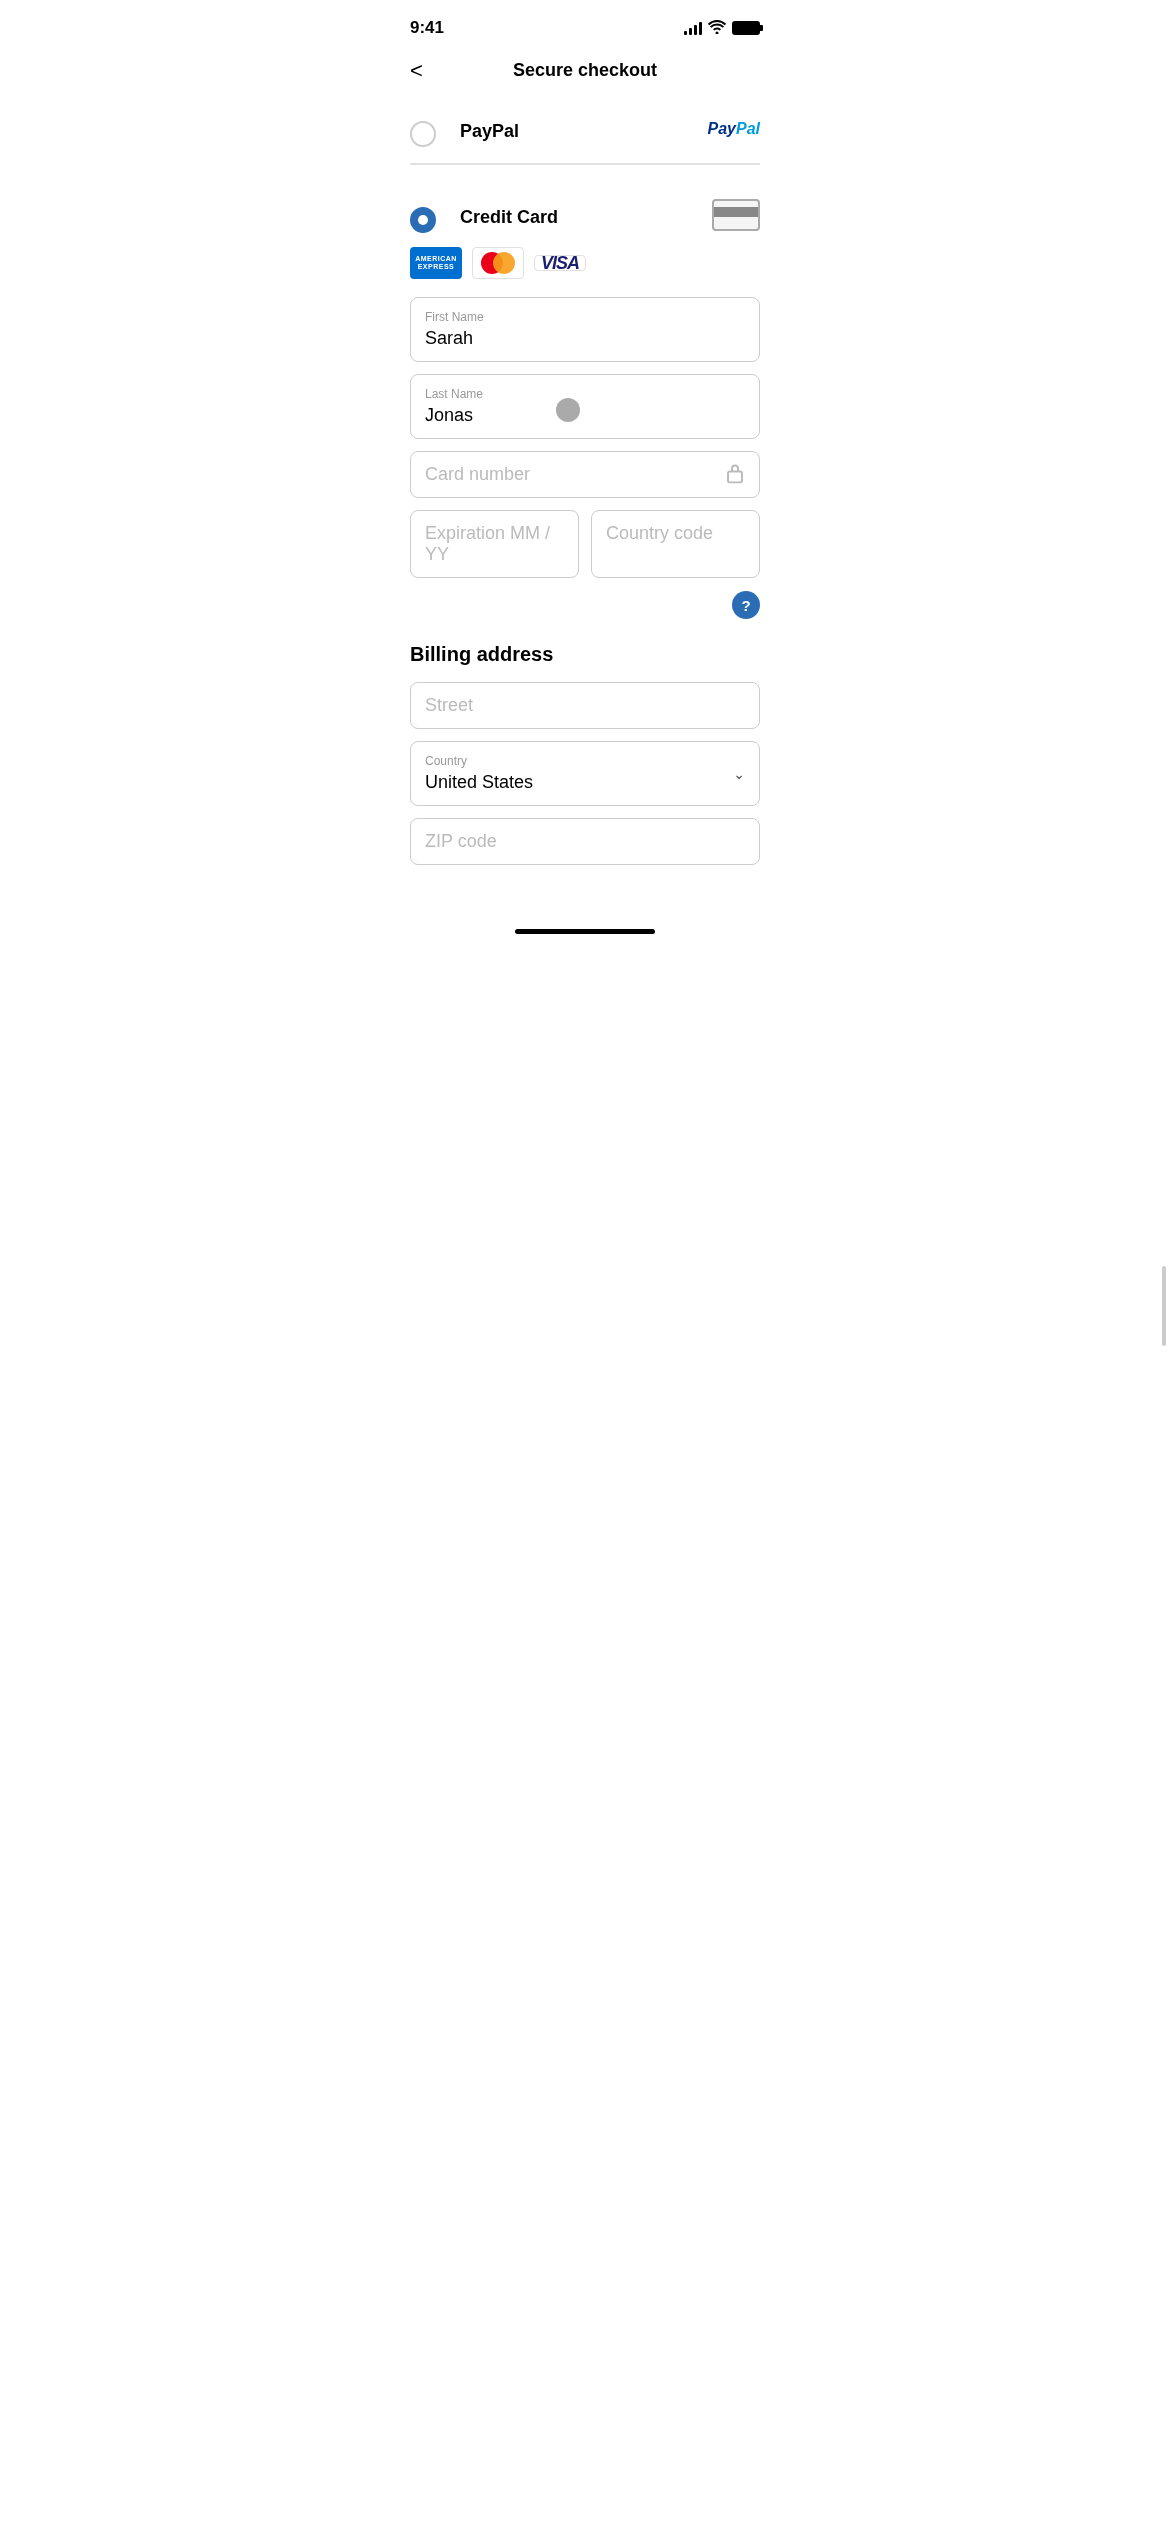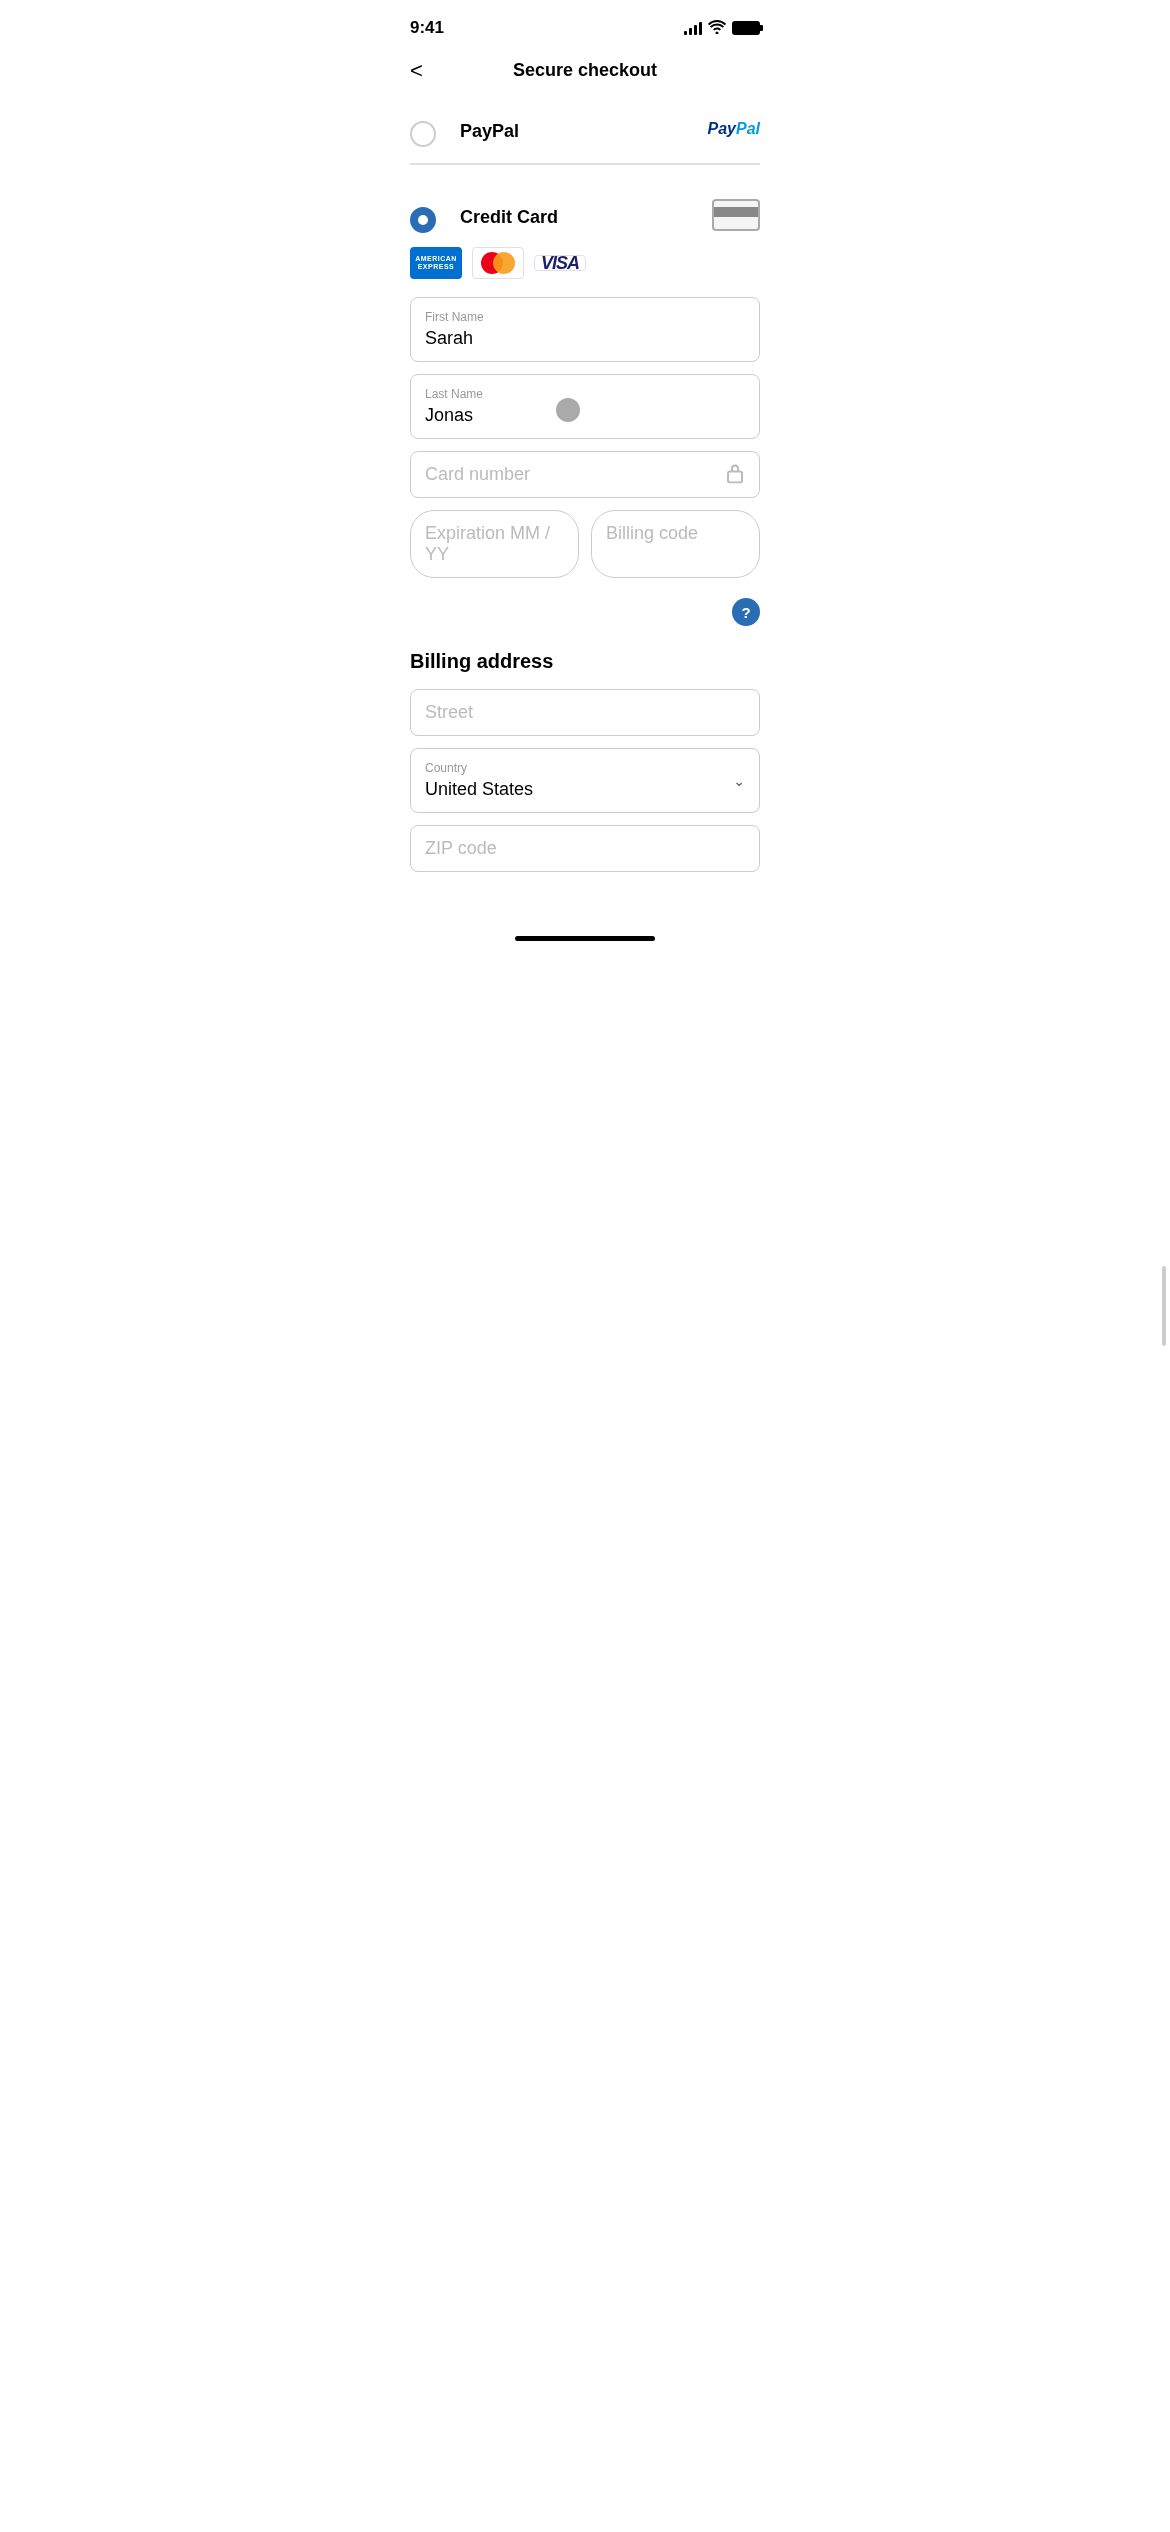--- a/index.html
+++ b/index.html
@@ -283,22 +283,21 @@
     }
 
     .field-row {
       display: flex;
       gap: 12px;
       margin-bottom: 12px;
     }
 
     .field-row .form-field {
       flex: 1;
-      margin-bottom: 8px;
-      border-radius: 24px;
+      margin-bottom: 1px;
     }
 
     .lock-icon {
       position: absolute;
       right: 14px;
       top: 50%;
       transform: translateY(-50%);
       color: #bbb;
       font-size: 18px;
     }
@@ -465,21 +464,21 @@
         <path d="M7 10V7a3 3 0 016 0v3" stroke="#bbb" stroke-width="2"></path>
       </svg>
     </span>
   </div>
 
   <div class="field-row">
     <div class="form-field">
       <span class="field-placeholder">Expiration MM / YY</span>
     </div>
     <div class="form-field">
-      <span class="field-placeholder">Billing code</span>
+      <span class="field-placeholder">Country code</span>
     </div>
   </div>
 
   <div class="help-row">
     <div class="help-btn">
       <span>?</span>
     </div>
   </div>
 
   <div class="section-title">Billing address</div>

